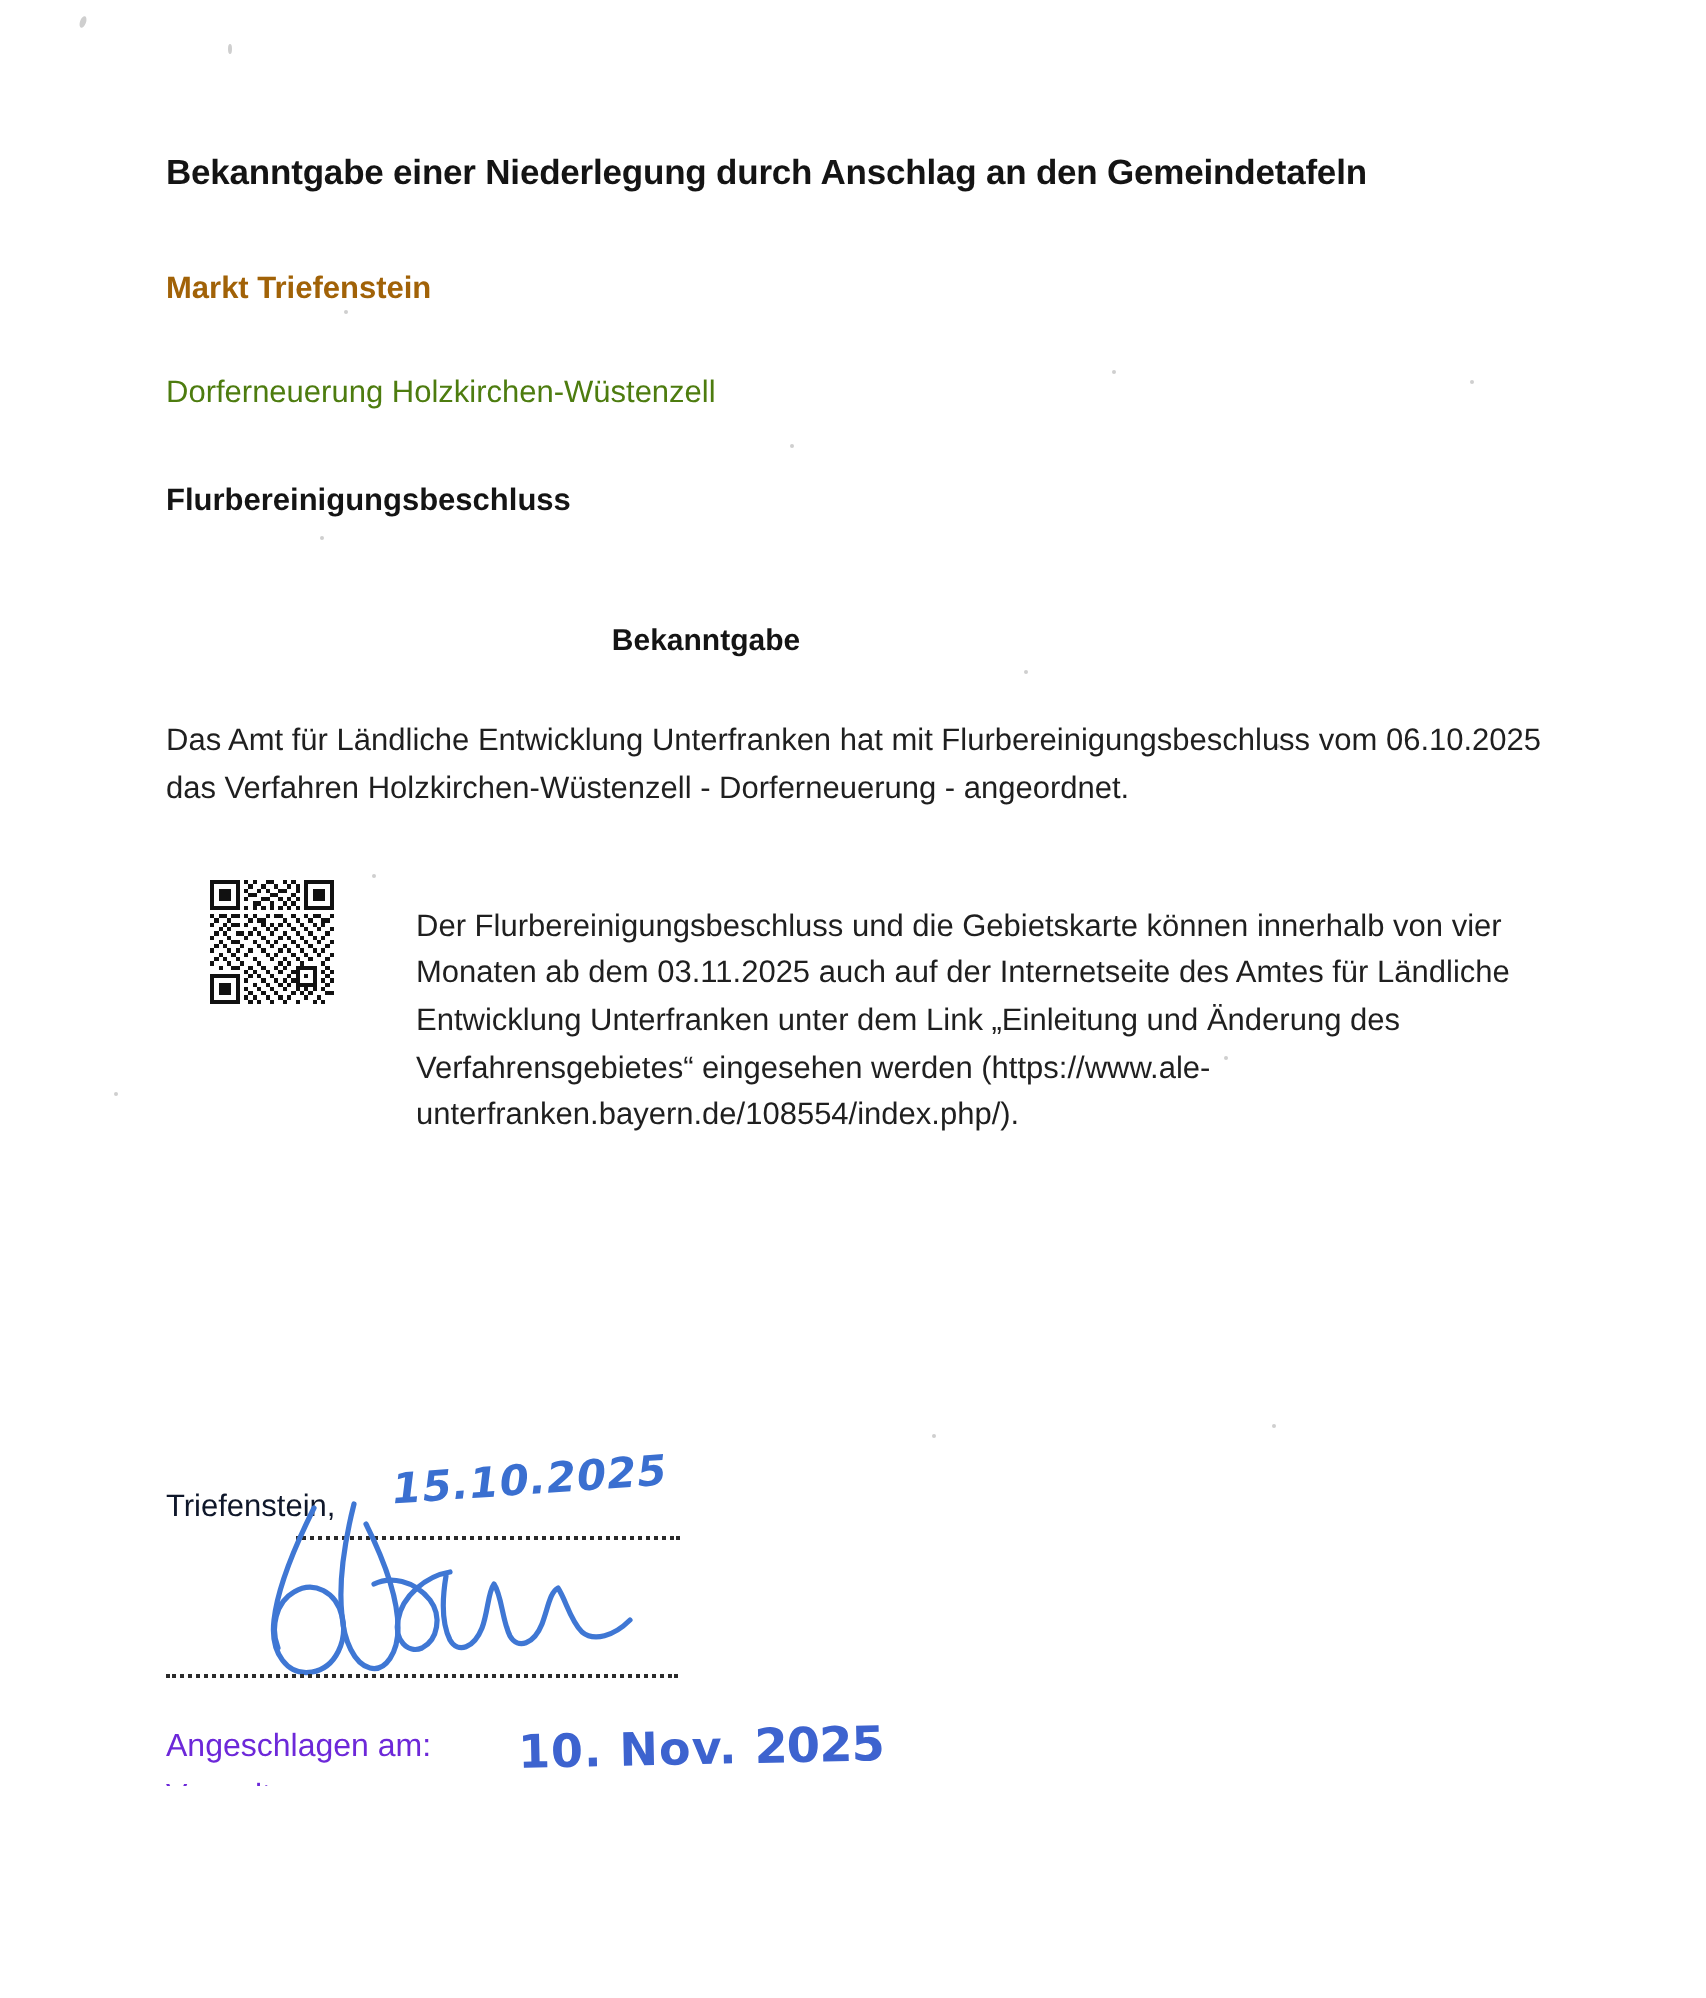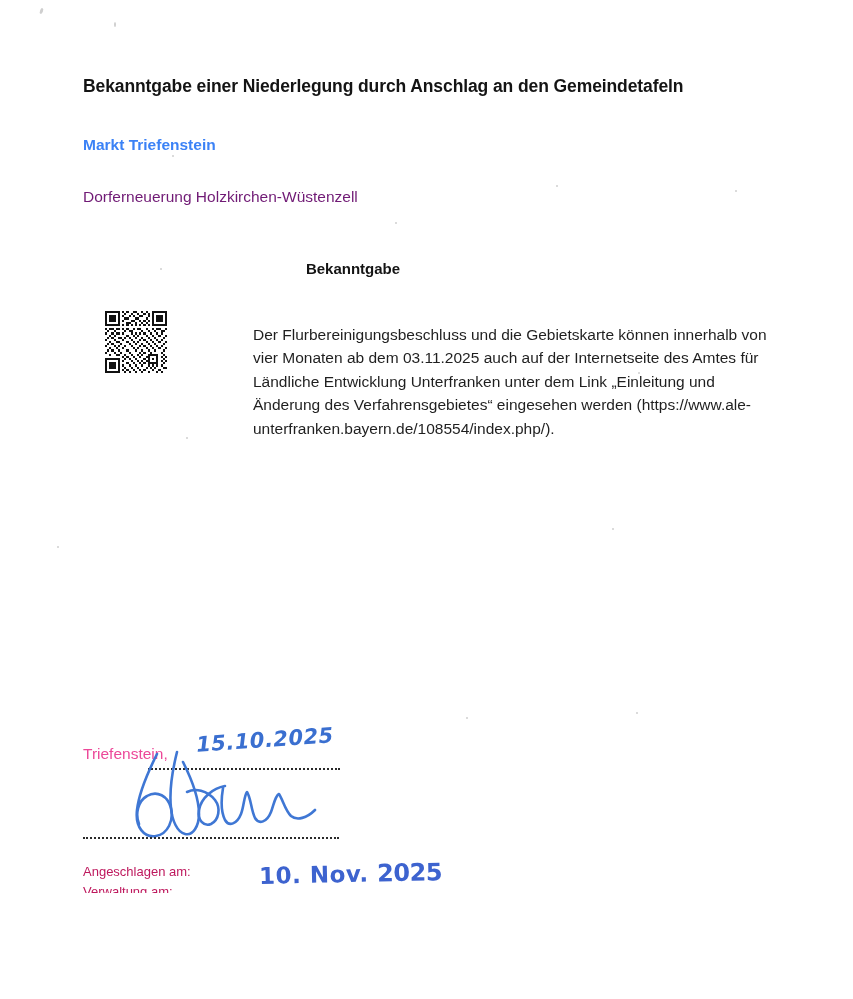--- a/index.html
+++ b/index.html
@@ -38,27 +38,27 @@
     line-height: 1.33;
     letter-spacing: -0.1px;
     margin: 0 0 0 0;
     color: #141414;
   }
   .authority {
     font-size: 15.5px;
     font-weight: bold;
     line-height: 1.3;
     margin: 37px 0 0 0;
-    color: #3b82f6;
+    color: #a16207;
   }
   .project-lines {
     font-size: 15.5px;
     line-height: 1.47;
     margin: 31px 0 12px 0;
-    color: #701a75;
+    color: #4d7c0f;
   }
   .project-lines div {
     white-space: nowrap;
   }
   .decision-label {
     font-size: 15.5px;
     font-weight: bold;
     line-height: 1.3;
     margin: 32px 0 0 0;
     color: #141414;
@@ -78,21 +78,20 @@
     color: #1f1f1f;
     text-align: left;
   }
   .body-par.second {
     margin-top: 27px;
   }
   .qr-block {
     margin-top: 30px;
     display: flex;
     align-items: flex-start;
-    gap: 45px;
   }
   .qr-code {
     width: 62px;
     height: 62px;
     flex: 0 0 62px;
     margin-left: 22px;
     margin-top: 4px;
   }
   .qr-code svg { display: block; }
   .qr-text {
@@ -108,21 +107,21 @@
     left: 83px;
     top: 740px;
     width: 420px;
     height: 130px;
   }
   .place-row {
     position: absolute;
     left: 0;
     top: 5px;
     font-size: 15.5px;
-    color: #ec4899;
+    color: #0f172a;
     white-space: nowrap;
   }
   .dotline {
     position: absolute;
     height: 2px;
     border-bottom: 2px dotted #2a2a2a;
   }
   .dotline.date-line {
     left: 65px;
     top: 26px;
@@ -150,23 +149,23 @@
     position: absolute;
     left: 28px;
     top: 8px;
     pointer-events: none;
   }
   
   .posting {
     position: absolute;
     left: 83px;
     top: 862px;
-    font-size: 13px;
+    font-size: 16px;
     line-height: 1.55;
-    color: #be185d;
+    color: #6d28d9;
   }
   .posting div { white-space: nowrap; }
   .stamp-date {
     position: absolute;
     left: 259px;
     top: 860px;
     font-family: "DejaVu Sans", sans-serif;
     font-size: 23px;
     font-weight: bold;
     color: #3d63cf;
@@ -206,23 +205,25 @@
   <div class="content">
 
     <h1 class="doc-title">Bekanntgabe einer Niederlegung durch Anschlag an den Gemeindetafeln</h1>
 
     <p class="authority">Markt Triefenstein</p>
 
     <div class="project-lines">
       <div>Dorferneuerung Holzkirchen-Wüstenzell</div>
     </div>
 
+    <p class="decision-label">Flurbereinigungsbeschluss</p>
 
     <h2 class="announce-heading">Bekanntgabe</h2>
 
+    <p class="body-par">Das Amt für Ländliche Entwicklung Unterfranken hat mit Flurbereinigungsbeschluss vom 06.10.2025 das Verfahren Holzkirchen-Wüstenzell - Dorferneuerung - angeordnet.</p>
 
 
     <div class="qr-block">
 
       <div class="qr-code">
         <svg viewBox="0 0 29 29" width="62" height="62" shape-rendering="crispEdges" aria-hidden="true">
           <rect width="29" height="29" fill="#ffffff"></rect>
           <g fill="#111111">
 
             <rect x="0" y="0" width="7" height="1"></rect>

